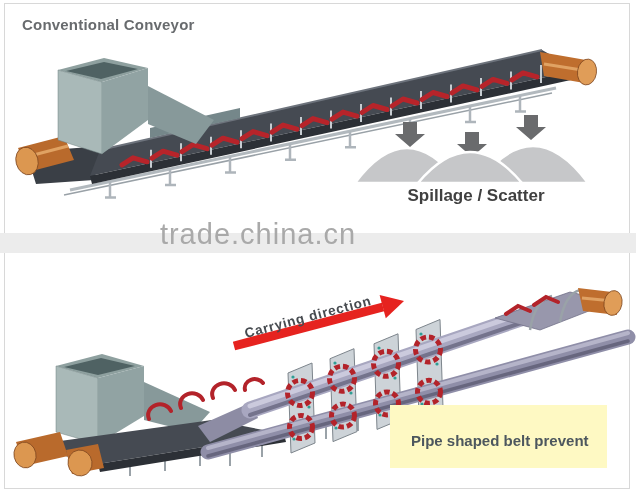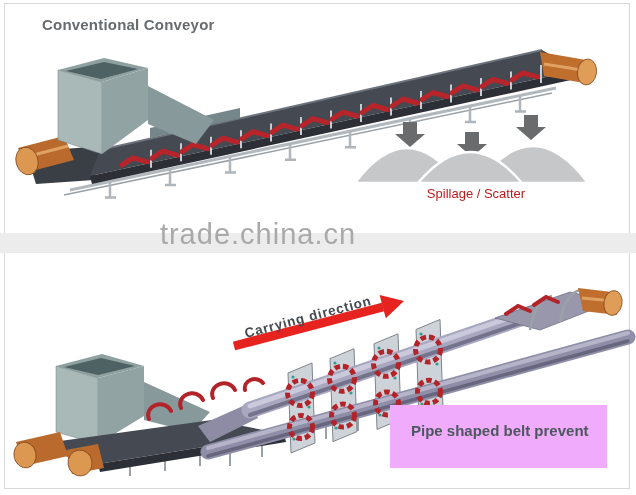--- a/index.html
+++ b/index.html
@@ -3,33 +3,33 @@
 <meta charset="utf-8">
 <style>
   html,body{margin:0;padding:0;background:#ffffff;}
   body{width:636px;height:495px;position:relative;overflow:hidden;
        font-family:"Liberation Sans",sans-serif;}
   .page{position:absolute;inset:0;}
   .frame{position:absolute;left:4px;top:3px;width:624px;height:484px;
          border:1px solid #d8d8d8;background:#ffffff;z-index:0;}
   .sec-title{position:absolute;margin:0;font-size:15px;font-weight:bold;
              color:#686b6e;letter-spacing:.2px;z-index:3;}
-  #title-conv{left:22px;top:16px;margin-left:20px;}
+  #title-conv{left:22px;top:16px;}
   #title-pipe{left:22px;top:279px;}
   svg.illus{position:absolute;left:0;z-index:2;}
   #svg-conv{top:0;}
   #svg-pipe{top:270px;}
   .caption{position:absolute;left:376px;top:186px;width:200px;text-align:center;
-           font-size:13px;font-weight:normal;color:#b91c1c;z-index:3;}
+           font-size:17px;font-weight:bold;color:#404040;z-index:3;}
   .band{position:absolute;left:0;top:233px;width:636px;height:20px;
         background:#ececec;z-index:1;}
   .watermark{position:absolute;left:0;top:218px;width:516px;text-align:center;
              font-size:29px;color:#a9a9a9;letter-spacing:1px;z-index:4;}
   .callout{position:absolute;left:390px;top:405px;width:217px;height:63px;
-           background:#f0abfc;box-sizing:border-box;padding:15px 0 0 21px;
+           background:#fef9c3;box-sizing:border-box;padding:25px 0 0 21px;
            font-size:15px;font-weight:bold;color:#4d575e;line-height:22px;z-index:3;}
 </style>
 </head>
 <body>
 
 <div class="page">
   <div class="frame"></div>
 
   <h2 class="sec-title" id="title-conv">Conventional Conveyor</h2>
 

